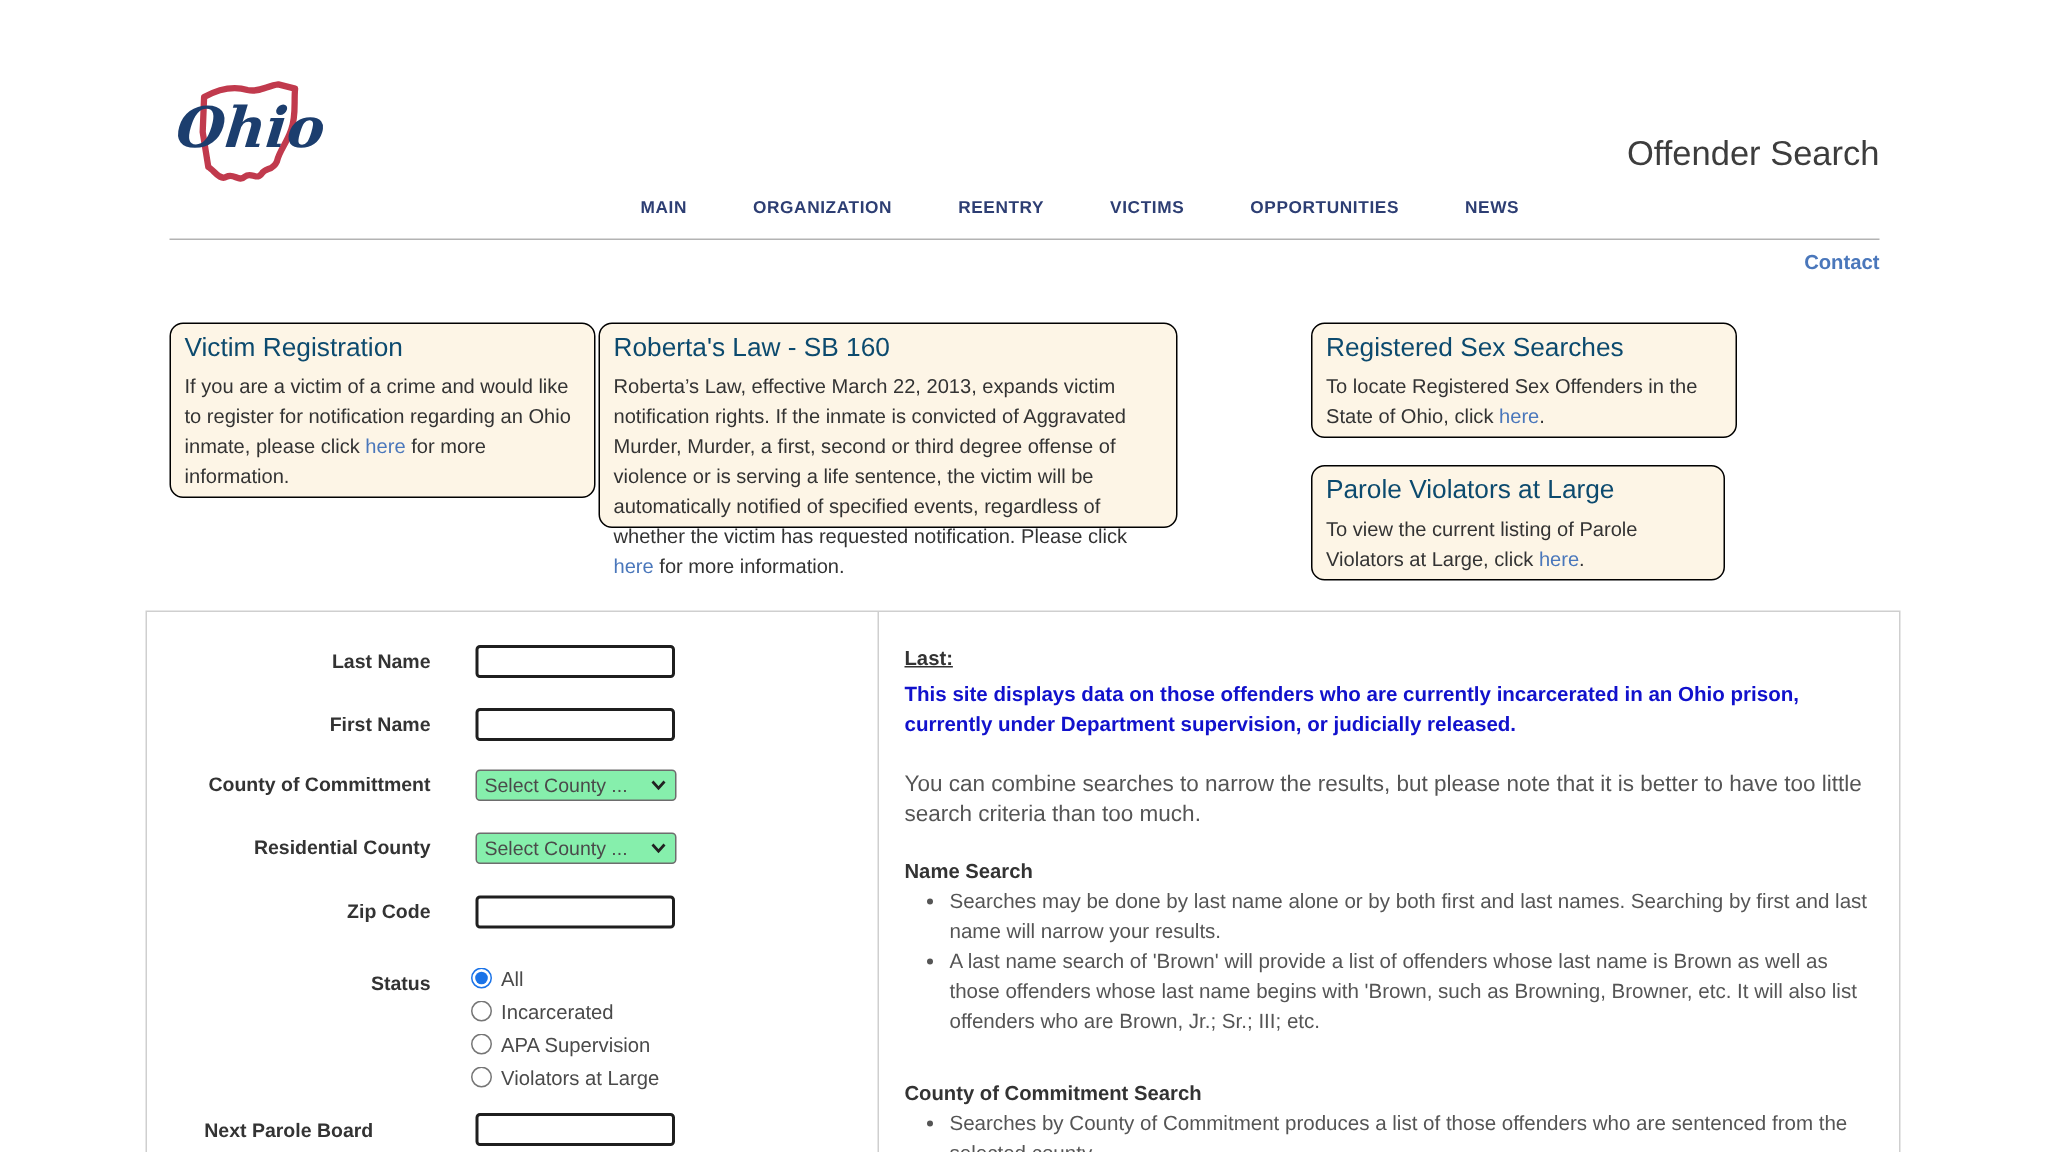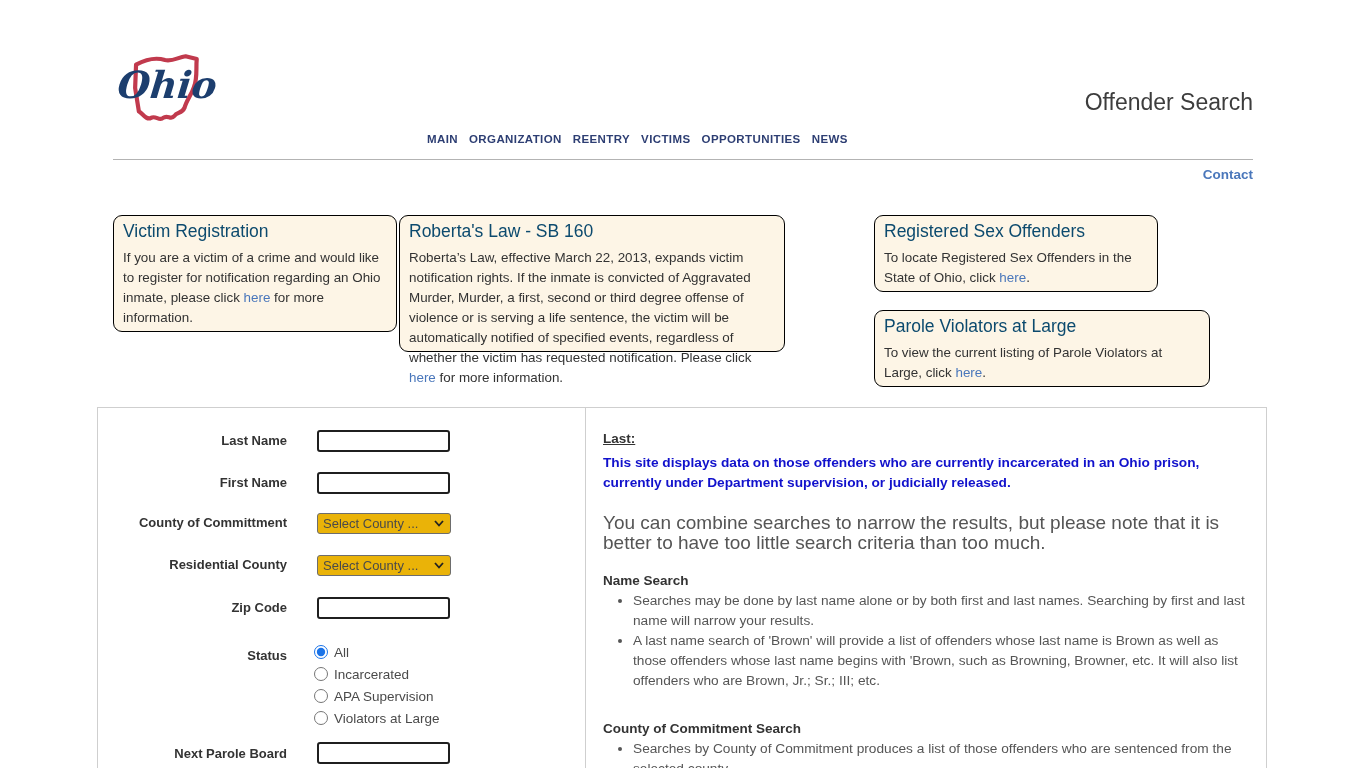--- a/index.html
+++ b/index.html
@@ -7,66 +7,66 @@
     font-family: "Liberation Sans", sans-serif; }
   .page { position: relative; width: 1366px; height: 768px; }
 
   
   .logo-wrap { position: absolute; left: 113px; top: 46px; display: flex; align-items: center; }
   .logo-svg { width: 104px; height: 84px; }
   .dept-text { margin-left: 10px; font-weight: bold; font-size: 19px; line-height: 21px;
     color: #1c3e6e; letter-spacing: 0.2px; }
   .page-title { position: absolute; top: 89px; right: 113px; font-size: 23px;
     color: #3d3d3d; font-weight: 400; }
-  .main-nav { position: absolute; left: 427px; top: 133px; display: flex; gap: 11px; }
+  .main-nav { position: absolute; left: 427px; top: 133px; display: flex; gap: 44px; }
   .main-nav .nav-item { font-size: 11.5px; font-weight: bold; color: #2d3e73;
     letter-spacing: 0.4px; text-decoration: none; cursor: pointer; }
   .header-rule { position: absolute; left: 113px; top: 159px; width: 1140px; height: 1px;
     background: #b3b3b3; }
   .contact-link { position: absolute; top: 167px; right: 113px; font-size: 13.5px;
     color: #4a77bb; text-decoration: none; cursor: pointer; font-weight: bold; }
 
   
   .info-box { position: absolute; background: #fdf5e6; border: 1px solid #000;
     border-radius: 9px; padding: 3px 9px 8px 9px; }
   .info-box .box-title { font-size: 17.5px; color: #0c4a6e; font-weight: 400; margin: 2px 0 6px 0; }
   .info-box .box-body { font-size: 13.4px; color: #333; line-height: 20px; }
   .info-box .box-body a { color: #4a77bb; text-decoration: none; cursor: pointer; }
   #box-victim   { left: 113px; top: 215px; width: 284px; height: 117px; }
   #box-roberta  { left: 399px; top: 215px; width: 386px; height: 137px; }
   #box-sex-off  { left: 874px; top: 215px; width: 284px; height: 77px; }
-  #box-parole   { left: 874px; top: 310px; width: 336px; height: 77px; }
+  #box-parole   { left: 874px; top: 310px; width: 276px; height: 77px; }
 
   
   .main-panel { position: absolute; left: 97px; top: 407px; width: 1170px; height: 400px;
     border: 1px solid #cfcfcf; background: #fff; }
   .form-panel { position: absolute; left: 0; top: 0; width: 488px; height: 100%;
     border-right: 1px solid #cfcfcf; }
   .form-label { position: absolute; left: 0; width: 189px; text-align: right;
     font-size: 13px; font-weight: bold; color: #333; }
   .text-input { position: absolute; left: 219px; width: 133px; height: 22px;
     border: 2px solid #1f1f1f; border-radius: 3px; background: #fff; font-size: 13px; padding: 0 4px; }
   .fake-select { position: absolute; left: 219px; width: 134px; height: 21px;
-    border: 1px solid #6d6d6d; border-radius: 3px; background: #eab308; display: flex;
+    border: 1px solid #6d6d6d; border-radius: 3px; background: #86efac; display: flex;
     align-items: center; padding: 0 6px 0 5px; cursor: pointer; }
   .fake-select .sel-text { flex: 1; font-size: 13px; color: #4a4a4a; white-space: nowrap;
     overflow: hidden; }
   .chevron { width: 10px; height: 7px; flex: none; }
   .radio-group { position: absolute; left: 216px; }
   .radio-row { display: flex; align-items: center; height: 22px; cursor: pointer; }
   .radio-row input { width: 14px; height: 14px; accent-color: #1a73e8; margin-right: 6px; }
   .radio-row .radio-label { font-size: 13.5px; color: #4a4a4a; }
 
   
   .notes-panel { position: absolute; left: 505px; top: 23px; width: 648px; }
   .notes-title { font-size: 13.5px; font-weight: bold; color: #333;
     text-decoration: underline; }
   .notes-highlight { margin-top: 7px; font-size: 13.7px; font-weight: bold; color: #1111cc;
     line-height: 20px; }
-  .notes-para { margin-top: 20px; font-size: 19px; color: #555; line-height: 19.5px; }
+  .notes-para { margin-top: 20px; font-size: 15px; color: #555; line-height: 19.5px; }
   .notes-heading { font-size: 13.5px; font-weight: bold; color: #333; }
   .nh-1 { margin-top: 21px; }
   .nh-2 { margin-top: 30px; }
   .notes-list { margin: 3px 0 0 0; padding-left: 30px; color: #555; }
   .notes-list li { font-size: 13.7px; line-height: 20px; margin-bottom: 0; color: #555; }
 </style>
 </head>
 <body>
 
 <div class="page">
@@ -96,21 +96,21 @@
     <div class="box-title">Victim Registration</div>
     <div class="box-body"><span>If you are a victim of a crime and would like to register for notification regarding an Ohio inmate, please click </span><a>here</a><span> for more information.</span></div>
   </div>
 
   <div class="info-box" id="box-roberta">
     <div class="box-title">Roberta's Law - SB 160</div>
     <div class="box-body"><span>Roberta’s Law, effective March 22, 2013, expands victim notification rights. If the inmate is convicted of Aggravated Murder, Murder, a first, second or third degree offense of violence or is serving a life sentence, the victim will be automatically notified of specified events, regardless of whether the victim has requested notification. Please click </span><a>here</a><span> for more information.</span></div>
   </div>
 
   <div class="info-box" id="box-sex-off">
-    <div class="box-title">Registered Sex Offenders</div>
+    <div class="box-title">Registered Sex Searches</div>
     <div class="box-body"><span>To locate Registered Sex Offenders in the State of Ohio, click </span><a>here</a><span>.</span></div>
   </div>
 
   <div class="info-box" id="box-parole">
     <div class="box-title">Parole Violators at Large</div>
     <div class="box-body"><span>To view the current listing of Parole Violators at Large, click </span><a>here</a><span>.</span></div>
   </div>
 
   <div class="main-panel">
 
@@ -154,21 +154,21 @@
         <label class="radio-row">
           <input type="radio" name="status" style="">
           <span class="radio-label">APA Supervision</span>
         </label>
         <label class="radio-row">
           <input type="radio" name="status" style="">
           <span class="radio-label">Violators at Large</span>
         </label>
       </div>
 
-      <div class="form-label" style="top:338px;">Next Parole Board</div>
+      <div class="form-label" style="top:338px;text-align:center;">Next Parole Board</div>
       <input class="text-input" style="top: 334px;" type="text">
 
     </div>
 
     <div class="notes-panel">
       <div class="notes-title">Last:</div>
       <div class="notes-highlight">This site displays data on those offenders who are currently incarcerated in an Ohio prison, currently under Department supervision, or judicially released.</div>
       <div class="notes-para">You can combine searches to narrow the results, but please note that it is better to have too little search criteria than too much.</div>
 
       <div class="notes-heading nh-1">Name Search</div>

